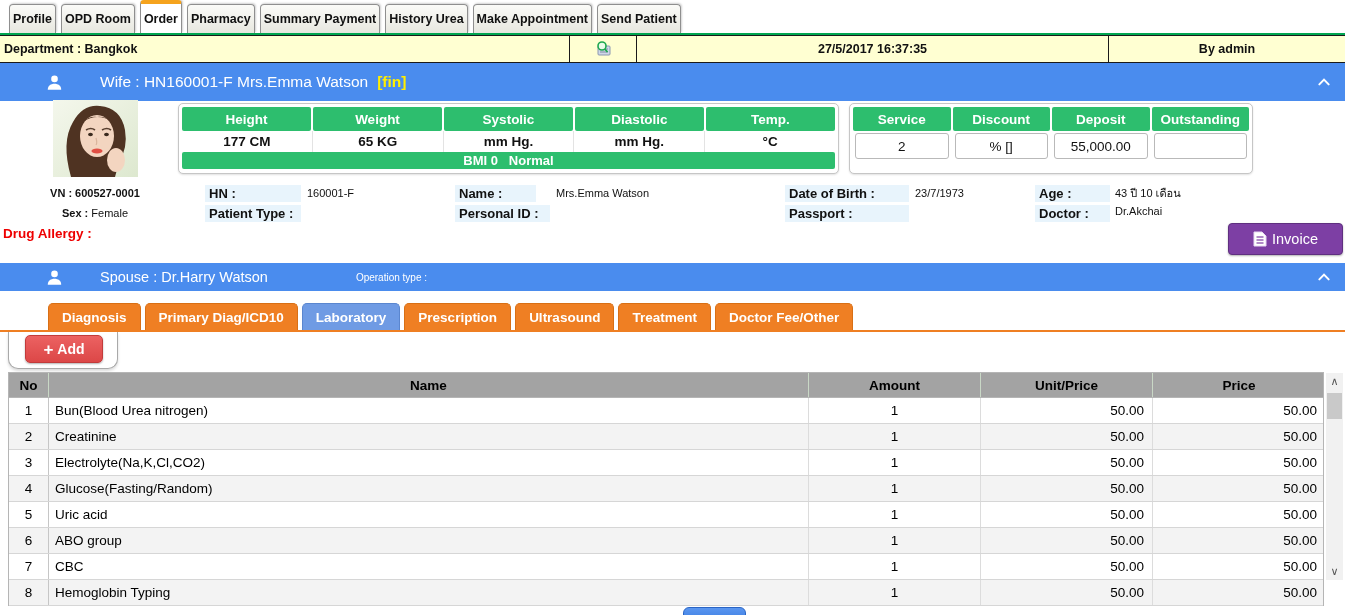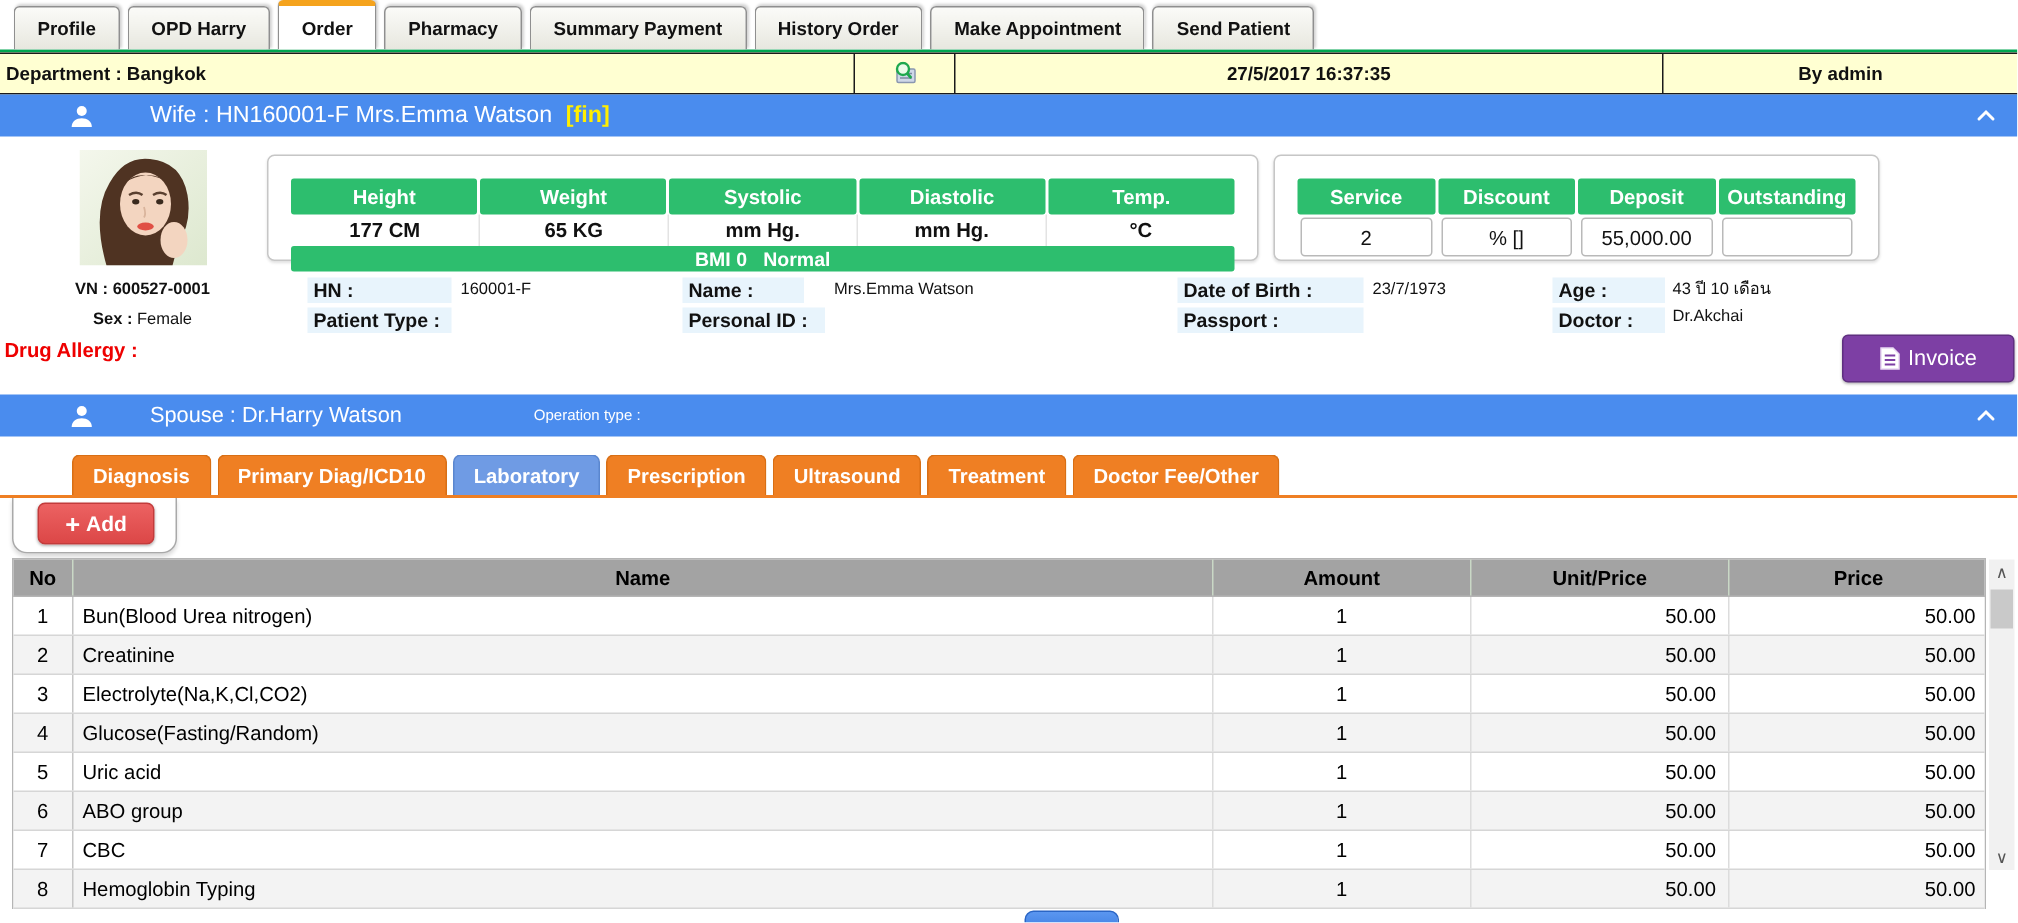--- a/index.html
+++ b/index.html
@@ -3,51 +3,51 @@
 <meta charset="utf-8">
 <style>
   * { box-sizing: border-box; }
   html, body { margin: 0; padding: 0; }
   body { font-family: "Liberation Sans", "DejaVu Sans", sans-serif; background: #fff; }
   .screen { position: relative; width: 1345px; height: 615px; background: #fff; overflow: hidden; }
 
   
   .tabbar { position: absolute; left: 0; top: 0; width: 100%; height: 35px; background: #fff;
             border-bottom: 2px solid #00a651; display: flex; align-items: flex-end; padding-left: 9px; }
-  .tab { height: 29px; margin-right: 5px; padding: 0 15px; display: flex; align-items: center;
+  .tab { height: 29px; margin-right: 5px; padding: 0 3px; display: flex; align-items: center;
          font-size: 12.5px; font-weight: bold; color: #111;
          background: linear-gradient(#fbfbf8, #e7e7df); border: 1px solid #8f8f8f; border-bottom: none;
          border-radius: 4px 4px 0 0; box-shadow: 1px -1px 2px rgba(0,0,0,0.18); cursor: pointer; }
   .tab.active { background: #fff; border-top: 4px solid #f5a31d; height: 33px; }
 
   
   .statusbar { position: absolute; left: 0; top: 35px; width: 100%; height: 28px; background: #ffffd2;
                border-top: 1px solid #1a1a1a; border-bottom: 1px solid #1a1a1a;
                display: flex; font-size: 12.5px; font-weight: bold; color: #111; }
   .sb-cell { height: 100%; display: flex; align-items: center; }
   .sb-dept { width: 570px; padding-left: 4px; border-right: 1px solid #1a1a1a; }
   .sb-icon { width: 67px; justify-content: center; border-right: 1px solid #1a1a1a; cursor: pointer; }
   .sb-date { width: 472px; justify-content: center; border-right: 1px solid #1a1a1a; }
   .sb-by   { flex: 1; justify-content: center; }
 
   
   .bluebar { position: absolute; left: 0; width: 100%; background: #4a8cee; color: #fff;
              display: flex; align-items: center; }
-  #wifebar { top: 63px; height: 28px; text-align: center; }
+  #wifebar { top: 63px; height: 38px; text-align: center; }
   #spousebar { top: 263px; height: 28px; }
   .uicon { margin-left: 45px; width: 19px; height: 19px; flex: 0 0 auto; }
   .bb-title { margin-left: 36px; font-size: 15.5px; }
   #spousebar .bb-title { font-size: 14.5px; }
   .fin { color: #ffee00; font-weight: bold; margin-left: 9px; font-size: 15.5px; }
   .optype { margin-left: 88px; font-size: 10px; }
   .chev { position: absolute; right: 12px; width: 18px; height: 16px; cursor: pointer; }
 
   
   .minitable { position: absolute; background: #fff; border: 1px solid #c6c6c6; border-radius: 5px;
-               padding: 15px; box-shadow: 0 1px 2px rgba(0,0,0,0.12); }
+               padding: 3px; box-shadow: 0 1px 2px rgba(0,0,0,0.12); }
   #vitals  { left: 178px; top: 103px; width: 661px; height: 71px; }
   #billing { left: 849px; top: 103px; width: 404px; height: 71px; }
   .mt-head { display: flex; gap: 2px; }
   .mt-head > div { flex: 1; height: 24px; background: #2dbe6e; color: #fff; font-weight: bold;
                    font-size: 13.5px; display: flex; align-items: center; justify-content: center;
                    border-radius: 2px; }
   .mt-vals { display: flex; }
   .mt-vals > div { flex: 1; height: 21px; display: flex; align-items: center; justify-content: center;
                    font-size: 13.5px; font-weight: bold; color: #111; border-right: 1px solid #e3e3e3; }
   .mt-vals > div:last-child { border-right: none; }
@@ -121,25 +121,25 @@
                 background: linear-gradient(#5a96f0, #3b7ce0); border: 1px solid #2a65c5;
                 border-radius: 6px; cursor: pointer; }
 </style>
 </head>
 <body>
 
 <div class="screen">
 
   <div class="tabbar">
     <div class="tab">Profile</div>
-    <div class="tab">OPD Harry</div>
+    <div class="tab">OPD Room</div>
     <div class="tab active">Order</div>
     <div class="tab">Pharmacy</div>
     <div class="tab">Summary Payment</div>
-    <div class="tab">History Order</div>
+    <div class="tab">History Urea</div>
     <div class="tab">Make Appointment</div>
     <div class="tab">Send Patient</div>
   </div>
 
   <div class="statusbar">
     <div class="sb-cell sb-dept">Department : Bangkok</div>
     <div class="sb-cell sb-icon">
       <svg width="17" height="16" viewBox="0 0 17 16">
         <rect x="3" y="5" width="12" height="9" rx="1" fill="#cfd8e8" stroke="#8a97b0"></rect>
         <line x1="5" y1="8" x2="13" y2="8" stroke="#7e8aa3" stroke-width="1"></line>

